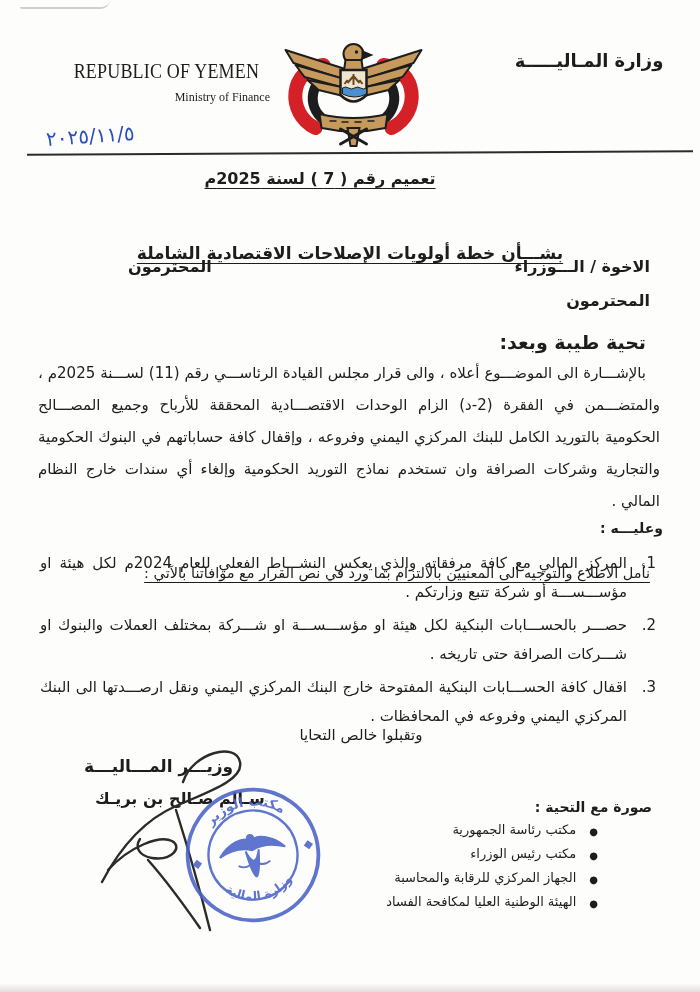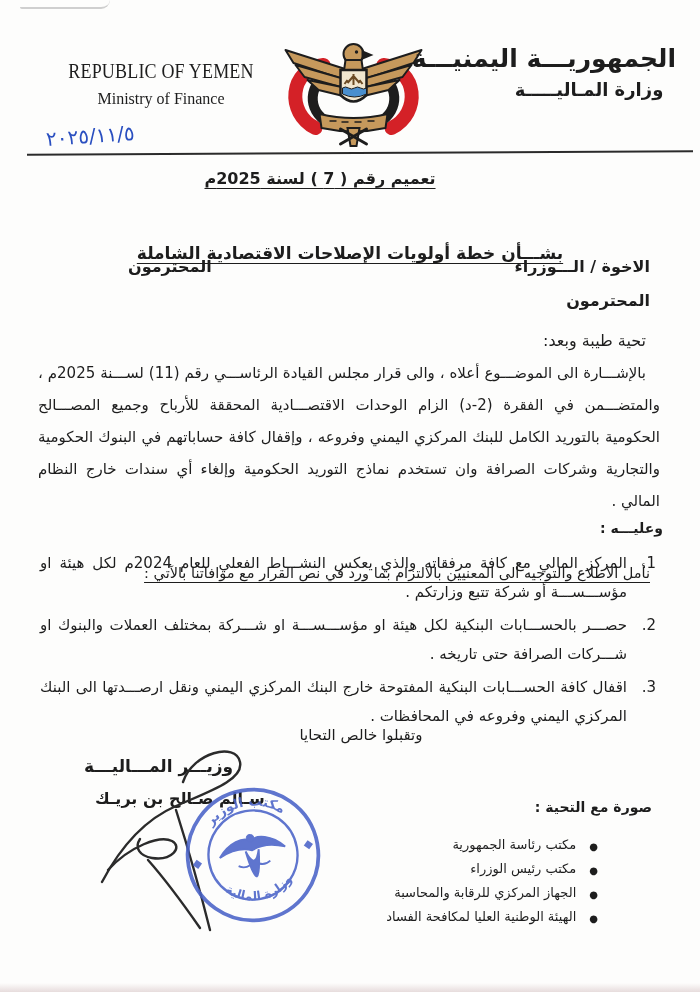--- a/index.html
+++ b/index.html
@@ -7,25 +7,25 @@
     position:relative; width:700px; height:992px; margin:0 auto;
     background:#fdfdfc; overflow:hidden;
     font-family:"DejaVu Sans", sans-serif; color:#1d1d1d;
   }
   .scan-corner { position:absolute; top:0; left:20px; width:90px; height:7px;
     border-bottom:2px solid #cfcfcf; border-radius:0 0 30px 6px; }
   .scan-bottom { position:absolute; bottom:0; left:0; right:0; height:9px;
     background:linear-gradient(#fdfdfc, #e7dcdc); }
 
   
-  .hdr-en { position:absolute; left:52px; top:60px; width:218px; text-align:center;
+  .hdr-en { position:absolute; left:52px; top:60px; width:218px; text-align:right;
     font-family:"Liberation Serif", serif; }
   .hdr-en .l1 { font-size:20px; letter-spacing:.2px; white-space:nowrap;
     transform:scaleX(.9); transform-origin:center; }
-  .hdr-en .l2 { font-size:16px; margin-top:7px; }
+  .hdr-en .l2 { font-size:12px; margin-top:7px; }
   .emblem { position:absolute; left:277px; top:25px; width:153px; height:126px; }
   .hdr-ar { position:absolute; right:24px; top:44px; width:230px; text-align:center;
     direction:rtl; font-weight:bold; }
   .hdr-ar .l1 { font-size:25px; white-space:nowrap; }
   .hdr-ar .l2 { font-size:18px; margin-top:6px; transform:translateX(28px); }
   .hand-date { position:absolute; left:46px; top:124px; font-size:20px;
     color:#2a4fc0; transform:rotate(-4deg); direction:rtl; white-space:nowrap; }
   .rule { position:absolute; left:27px; right:7px; top:152px;
     border-top:2.5px solid #2b2b2b; transform:rotate(-.3deg); }
 
@@ -34,21 +34,21 @@
     direction:rtl; font-weight:bold; }
   .title1 { top:169px; font-size:16px; transform:translateX(-30px); }
   .title2 { top:199px; font-size:17px;margin-top:44px; }
   .title1 span, .title2 span, .instruction span {
     text-decoration:underline; text-underline-offset:4px; }
 
   
   .addr { position:absolute; top:257px; right:50px; left:128px; direction:rtl;
     font-weight:bold; font-size:16px; }
   .addr .row { display:flex; justify-content:space-between; margin-bottom:15px; }
-  .greeting { position:absolute; top:331px; right:54px; direction:rtl; font-size:16px; }
+  .greeting { position:absolute; top:331px; right:54px; direction:rtl; font-size:19px;font-weight:bold; }
 
   
   .body-text { position:absolute; top:357px; right:40px; left:38px; direction:rtl;
     text-align:justify; font-size:15px; line-height:32px; text-indent:14px; }
   .waalayh { position:absolute; top:520px; right:37px; direction:rtl;
     font-weight:bold; font-size:14px; }
   .instruction { position:absolute; top:521px; right:50px; direction:rtl; font-size:14.5px;margin-top:44px; }
 
   .list { position:absolute; top:549px; right:44px; left:40px; direction:rtl;
     font-size:15px; line-height:29px; }
@@ -64,21 +64,21 @@
     font-weight:bold; font-size:17px; white-space:nowrap; }
   .sig-name  { position:absolute; left:95px; top:789px; direction:rtl;
     font-weight:bold; font-size:16px; white-space:nowrap; }
   .sig-scribble { position:absolute; left:88px; top:740px; width:190px; height:200px; }
   .stamp { position:absolute; left:182px; top:784px; width:142px; height:142px;
     opacity:.88; transform:rotate(-10deg); }
 
   
   .copies { position:absolute; right:48px; top:799px; width:330px; direction:rtl;
     text-align:right; }
-  .copies .label { font-weight:bold; font-size:14px; margin-bottom:23px; }
+  .copies .label { font-weight:bold; font-size:14px; margin-bottom:8px; }
   .copies ul { list-style:none; margin:0; padding:0 54px 0 0; }
   .copies li { display:flex; gap:13px; font-size:13px; margin-bottom:10px; line-height:14px; }
   .copies .bullet { flex:0 0 auto; font-size:10px; transform:translateY(2px); }
 </style>
 </head>
 <body>
 
 <div class="page">
 
   <div class="scan-corner"></div>
@@ -114,21 +114,20 @@
     <path d="M65,63 q3,-2 6,0 t6,0 t6,0 t6,0 l0,6 q-12,6 -24,0 Z" fill="#4a8fce" stroke="#1d1d1d" stroke-width="1"></path>
 
     <path d="M42,89 Q76,97 110,89 L108,103 Q76,110 44,103 Z" fill="#c6995c" stroke="#1d1d1d" stroke-width="2"></path>
     <path d="M52,96 h7 M64,97 h7 M77,97 h7 M90,96 h7" stroke="#1d1d1d" stroke-width="1.6"></path>
 
     <path d="M70,103 L82,103 L79,121 L73,121 Z" fill="#c6995c" stroke="#1d1d1d" stroke-width="2"></path>
     <path d="M63,104 L89,119 M89,104 L63,119" stroke="#1d1d1d" stroke-width="3" stroke-linecap="round"></path>
   </svg>
 
   <div class="hdr-ar">
-    <div class="l1">الجمهوريـــة اليمنيـــة</div>
     <div class="l2">وزارة المـاليـــــة</div>
   </div>
 
   <div class="hand-date">٢٠٢٥/١١/٥</div>
   <div class="rule"></div>
 
   <div class="title1"><span>تعميم رقم ( 7 ) لسنة 2025م</span></div>
   <div class="title2"><span>بشـــأن خطة أولويات الإصلاحات الاقتصادية الشاملة</span></div>
 
   <div class="addr">

